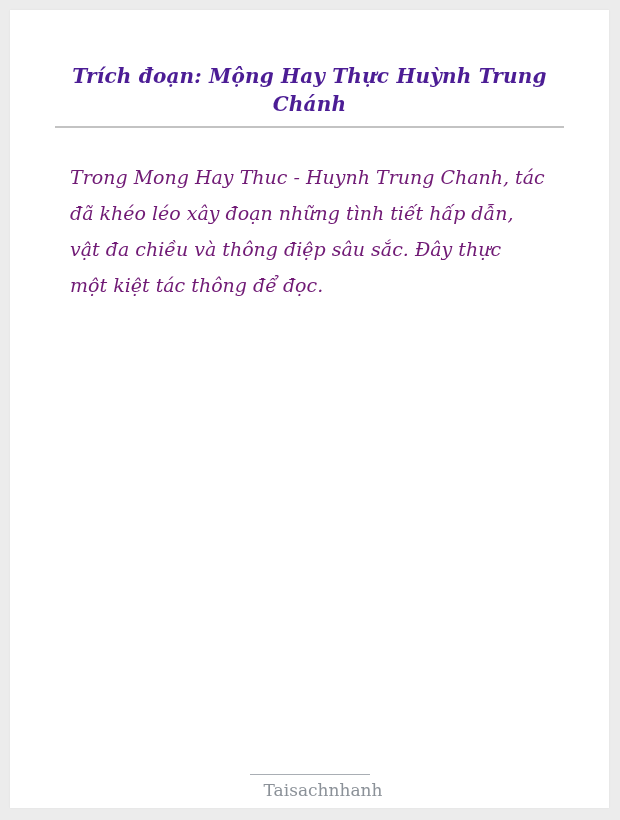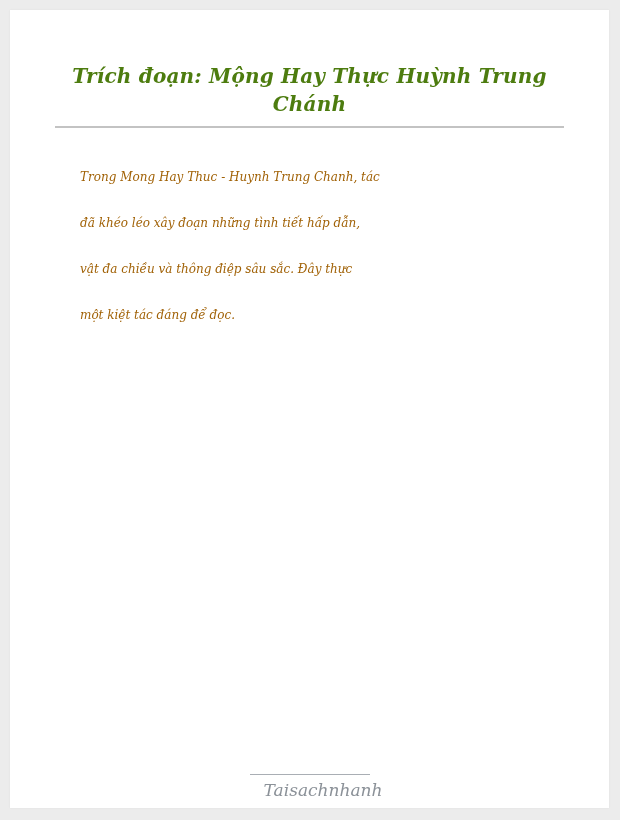--- a/index.html
+++ b/index.html
@@ -22,75 +22,74 @@
   }
   .title {
     margin: 52px 30px 0 30px;
     text-align: center;
     font-family: "DejaVu Serif", serif;
     font-style: italic;
     font-weight: bold;
     font-size: 20px;
     line-height: 28px;
     letter-spacing: 0.2px;
-    color: #4d7c0f;
+    color: #4c1d95;
   }
   .title-divider {
     margin: 8px 45px 0 45px;
     border-top: 2px solid #c3c3c3;
     height: 0;
   }
   .excerpt {
     margin: 35px 50px 0 52px;
   }
   .excerpt p {
-    margin: 18px;
+    margin: 8px;
     font-family: "DejaVu Serif", serif;
     font-style: italic;
     font-weight: 500;
-    font-size: 12px;
+    font-size: 19px;
     line-height: 28px;
-    color: #a16207;
+    color: #701a75;
   }
   .footer {
     position: absolute;
     left: 0;
     right: 0;
     bottom: 6px;
     text-align: center;
   }
   .footer-divider {
     width: 120px;
     margin: 0 auto 3px auto;
     border-top: 1px solid #a9aeb4;
     height: 0;
   }
   .footer-text {
     font-family: "DejaVu Serif", serif;
-    font-style: italic;
     font-size: 17px;
     line-height: 24px;
     color: #8b9198;
     padding-left: 27px;
   }
 </style>
 </head>
 <body>
 
 <div class="sheet">
 
   <h1 class="title">Trích đoạn: Mộng Hay Thực Huỳnh Trung Chánh</h1>
 
   <div class="title-divider"></div>
 
   <div class="excerpt">
     <p>Trong Mong Hay Thuc - Huynh Trung Chanh, tác</p>
     <p>đã khéo léo xây đoạn những tình tiết hấp dẫn,</p>
     <p>vật đa chiều và thông điệp sâu sắc. Đây thực</p>
-    <p>một kiệt tác đáng để đọc.</p>
+    <p>một kiệt tác thông để đọc.</p>
   </div>
 
   <div class="footer">
     <div class="footer-divider"></div>
     <div class="footer-text">Taisachnhanh</div>
   </div>
 
 </div>
 
 </body></html>

